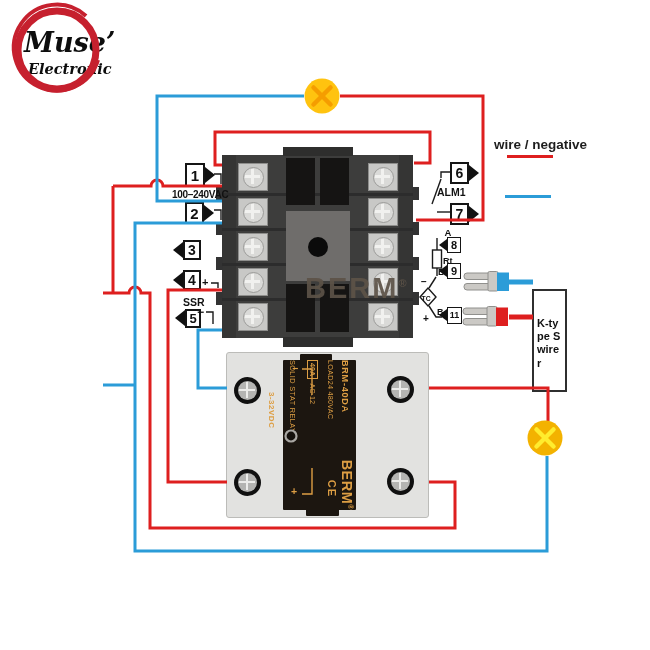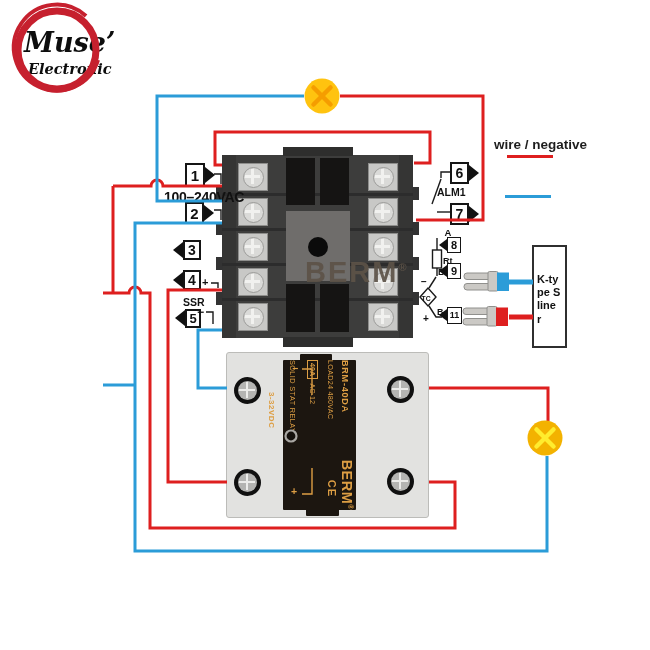--- a/index.html
+++ b/index.html
@@ -47,21 +47,21 @@
   .ssr-brand{font-size:14.5px;font-weight:700;letter-spacing:0.5px;}
   .ssr-brand sup{font-size:7px;}
   .ssr-load{font-size:7.3px;letter-spacing:0.2px;}
   .ssr-ce{font-size:11px;font-weight:700;letter-spacing:1px;padding-right:13px;}
   .ssr-cur{font-size:7.3px;font-weight:700;border:1px solid var(--ssr-orange,#dd9e44);padding:0 2px;}
   .ssr-duty{font-size:7.3px;margin-left:4px;}
   .ssr-name{font-size:7.3px;letter-spacing:0.4px;}
   .ssr-ctl{font-size:8px;font-weight:700;letter-spacing:0.5px;margin-left:32px;}
   .ssr-pol{font-size:10.5px;color:var(--ssr-orange,#dd9e44);font-weight:700;}
   
-  .kbox{border:2px solid #2f2f2f;background:#fff;padding-top:26px;padding-left:3px;}
+  .kbox{border:2px solid #2f2f2f;background:#fff;padding-top:26px;padding-left:3px;margin-top:44px;}
   .kline{font-size:11px;font-weight:700;line-height:13.2px;color:#111;white-space:nowrap;}
   svg text{font-family:"Liberation Sans",sans-serif;}
 </style>
 </head>
 <body>
 
 <div id="canvas">
 
   <div class="abs logo-brand" style="left:24px;top:27px;">Muse’</div>
   <div class="abs logo-sub" style="left:28px;top:60px;">Electronic</div>
@@ -119,21 +119,21 @@
   <div class="plate" style="left:368px;top:303px;">
       <div class="scr"></div>
     </div>
 
   <div class="abs" style="left:286px;top:158px;width:29px;height:47px;background:#151413;"></div>
   <div class="abs" style="left:320px;top:158px;width:29px;height:47px;background:#151413;"></div>
   <div class="abs" style="left:286px;top:284px;width:29px;height:48px;background:#151413;"></div>
   <div class="abs" style="left:320px;top:284px;width:29px;height:48px;background:#151413;"></div>
   <div class="abs" style="left:286px;top:211px;width:64px;height:70px;background:#6f6d6b;"></div>
   <div class="abs" style="left:308px;top:237px;width:20px;height:20px;background:#0b0b0b;border-radius:50%;"></div>
-  <div class="abs watermark" style="left:305px;top:252px;"><span>BERM</span><sup>®</sup></div>
+  <div class="abs watermark" style="left:305px;top:268px;"><span>BERM</span><sup>®</sup></div>
 
   <div class="tbox abs" style="left:185px;top:163px;width:20px;height:24px;font-size:15px;">1</div>
   <div class="tbox abs" style="left:185px;top:202px;width:19px;height:22px;font-size:15px;">2</div>
   <div class="tbox abs" style="left:183px;top:240px;width:18px;height:20px;font-size:14px;">3</div>
   <div class="tbox abs" style="left:183px;top:270px;width:18px;height:20px;font-size:14px;">4</div>
   <div class="tbox abs" style="left:185px;top:309px;width:16px;height:19px;font-size:13px;">5</div>
   <div class="tbox abs" style="left:450px;top:162px;width:19px;height:22px;font-size:14px;">6</div>
   <div class="tbox abs" style="left:450px;top:203px;width:19px;height:22px;font-size:14px;">7</div>
   <div class="tbox abs" style="left:447px;top:237px;width:14px;height:16px;font-size:11px;border-width:1.5px;">8</div>
   <div class="tbox abs" style="left:447px;top:263px;width:14px;height:16px;font-size:11px;border-width:1.5px;">9</div>
@@ -142,21 +142,21 @@
   <div class="arr arr-r abs" style="left:204px;top:205px;"></div>
   <div class="arr arr-l abs" style="left:173px;top:242px;"></div>
   <div class="arr arr-l abs" style="left:173px;top:272px;"></div>
   <div class="arr arr-l abs" style="left:175px;top:310px;"></div>
   <div class="arr arr-r abs" style="left:469px;top:165px;"></div>
   <div class="arr arr-r abs" style="left:469px;top:206px;"></div>
   <div class="arr arr-ls abs" style="left:439px;top:239px;"></div>
   <div class="arr arr-ls abs" style="left:439px;top:265px;"></div>
   <div class="arr arr-ls abs" style="left:439px;top:309px;"></div>
 
-  <div class="abs smalllab" style="left:164px;top:189px;font-size:14px;letter-spacing:-0.3px;">100–240VAC</div>
+  <div class="abs smalllab" style="left:172px;top:189px;font-size:10px;letter-spacing:-0.3px;">100–240VAC</div>
   <div class="abs smalllab" style="left:183px;top:296px;font-size:10.5px;">SSR</div>
   <div class="abs smalllab" style="left:437px;top:186px;font-size:10.5px;">ALM1</div>
   <div class="abs smalllab" style="left:202px;top:276px;font-size:11px;">+</div>
   <div class="abs smalllab" style="left:197px;top:305px;font-size:12px;">−</div>
 
   <div class="abs ssrbody" style="left:226px;top:352px;width:203px;height:166px;"></div>
   <div class="sscrew" style="left:233.5px;top:376.5px;">
       <div class="in"></div>
     </div>
   <div class="sscrew" style="left:386.5px;top:375.5px;">
@@ -183,21 +183,21 @@
     <div style="margin-top:2px;"><span class="ssr-cur">40A</span><span class="ssr-duty">AC-12</span></div>
     <div style="margin-top:2px;"><span class="ssr-name">SOLID STAT RELAY</span></div>
     <div style="margin-top:3px;"><span class="ssr-ctl">3-32VDC</span></div>
   </div>
   <div class="abs ssr-pol" style="left:292px;top:362px;">−</div>
   <div class="abs ssr-pol" style="left:291px;top:485px;">+</div>
 
   <div class="abs kbox" style="left:532px;top:245px;width:35px;height:103px;">
     <div class="kline">K-ty</div>
     <div class="kline">pe S</div>
-    <div class="kline">line</div>
+    <div class="kline">wire</div>
     <div class="kline">r</div>
   </div>
 
   <svg class="abs" style="left:0;top:0;" width="650" height="650" viewBox="0 0 650 650">
 
     <g stroke="var(--wire-red,#de1f1f)" stroke-width="3" fill="none">
       <path d="M103,293 H129 A6,6 0 0 1 141,293 H150 V528 H455 V482 H429"></path>
       <path d="M113,293 V186"></path>
       <path d="M113,186 H151 A6,6 0 0 1 163,186 H222"></path>
       <path d="M222,290 H168 V482 H227"></path>

